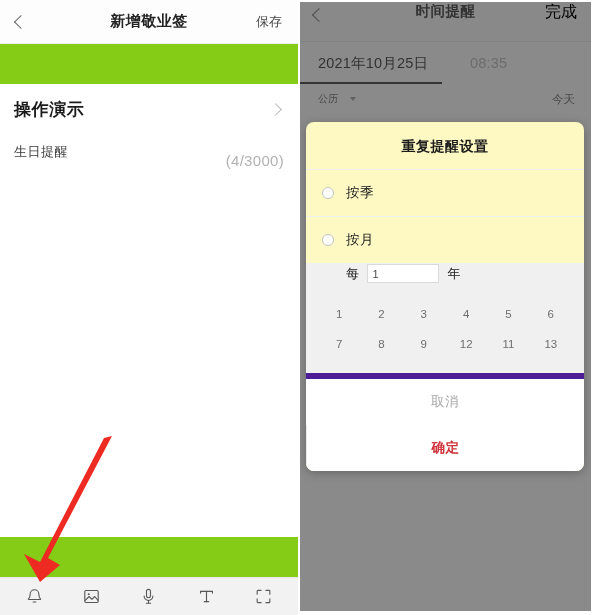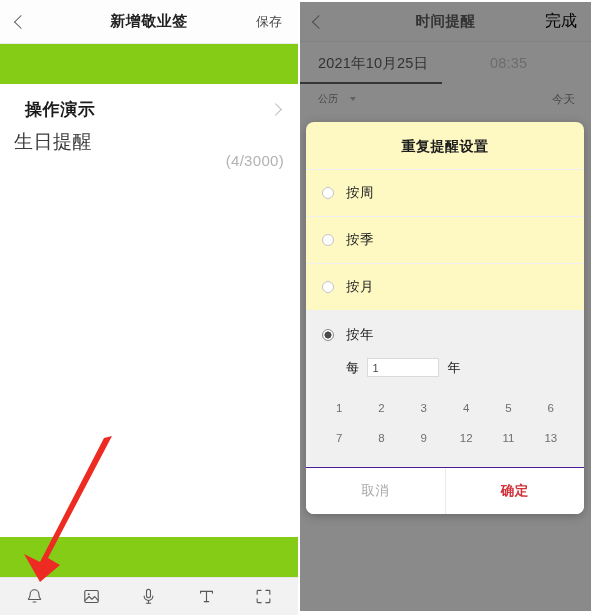--- a/index.html
+++ b/index.html
@@ -77,40 +77,39 @@
   .l-body {
     flex: 1 1 auto;
     padding: 14px 14px 0 14px;
     position: relative;
     background: #ffffff;
   }
   .note-title-row {
     display: flex;
     align-items: center;
     justify-content: space-between;
-    margin-left: 11px;
   }
   .note-title {
     font-size: 17px;
     font-weight: bold;
     color: #1b1b1b;
     letter-spacing: 0.6px;
   }
   .chev-right {
     display: inline-block;
     width: 8px;
     height: 8px;
     border-top: 1.5px solid #b9b9b9;
     border-right: 1.5px solid #b9b9b9;
     transform: rotate(45deg);
     margin-right: 4px;
   }
   .note-sub {
-    margin-top: 8px;
-    font-size: 19px;
+    margin-top: 22px;
+    font-size: 13px;
     color: #3b3b3b;
     letter-spacing: 0.5px;
   }
   .note-counter {
     position: absolute;
     right: 14px;
     top: 68px;
     font-size: 15px;
     color: #b2b2b2;
     letter-spacing: 0.3px;
@@ -156,21 +155,21 @@
     left: 2px;
     top: 2px;
     width: 291px;
     height: 609px;
     background: #ffffff;
     overflow: hidden;
   }
   .r-header {
     height: 40px;
     display: flex;
-    align-items: center;
+    align-items: flex-start;
     padding: 0 14px;
     box-sizing: border-box;
     background: #fdfdfd;
     border-bottom: 1px solid #ececec;
     position: relative;
   }
   .r-title {
     position: absolute;
     left: 0; right: 0;
     text-align: center;
@@ -197,21 +196,20 @@
   .dt-date {
     font-size: 14.5px;
     color: #1e1e1e;
     letter-spacing: 0.2px;
     width: 152px;
   }
   .dt-time {
     font-size: 14.5px;
     color: #b4b4b4;
     letter-spacing: 0.2px;
-    margin-left: 20px;
   }
   .dt-underline {
     position: absolute;
     left: 0;
     bottom: 0;
     width: 142px;
     height: 2px;
     background: #2b2b2b;
   }
   .cal-row {
@@ -336,22 +334,23 @@
     padding: 4px 12px 14px 12px;
   }
   .num-cell {
     text-align: center;
     font-size: 11.5px;
     color: #6e6e6e;
     padding: 9px 0;
   }
   .dlg-footer {
     display: flex;
-    border-top: 1px solid #4c1d95;
-    background: #ffffff;
+    border-top: 6px solid #4c1d95;
+    background: #ffffff;
+    flex-direction: column;
   }
   .dlg-btn {
     flex: 1 1 50%;
     text-align: center;
     padding: 14px 0;
     font-size: 13.5px;
     letter-spacing: 0.6px;
   }
   .dlg-cancel { color: #a9a9a9; }
   .dlg-ok { color: #d0343a; font-weight: bold; border-left: 1px solid #eaeaea; }
@@ -451,40 +450,32 @@
         <div class="cal-today">今天</div>
       </div>
 
       <div class="r-filler"></div>
 
       <div class="dim-overlay"></div>
 
       <div class="dialog">
         <div class="dlg-title">重复提醒设置</div>
 
-        <div class="opt-row">
-          <span class="radio"></span>
-          <span class="opt-label">按周</span>
-        </div>
 
         <div class="opt-row">
           <span class="radio"></span>
           <span class="opt-label">按季</span>
         </div>
 
         <div class="opt-row">
           <span class="radio"></span>
           <span class="opt-label">按月</span>
         </div>
 
         <div class="year-block">
-          <div class="opt-row">
-            <span class="radio checked"></span>
-            <span class="opt-label">按年</span>
-          </div>
 
           <div class="every-row">
             <span class="every-label">每</span>
             <input class="year-input" type="text" value="1" style="">
             <span class="unit-label">年</span>
           </div>
 
           <div class="num-grid">
             <div class="num-cell">1</div>
             <div class="num-cell">2</div>

